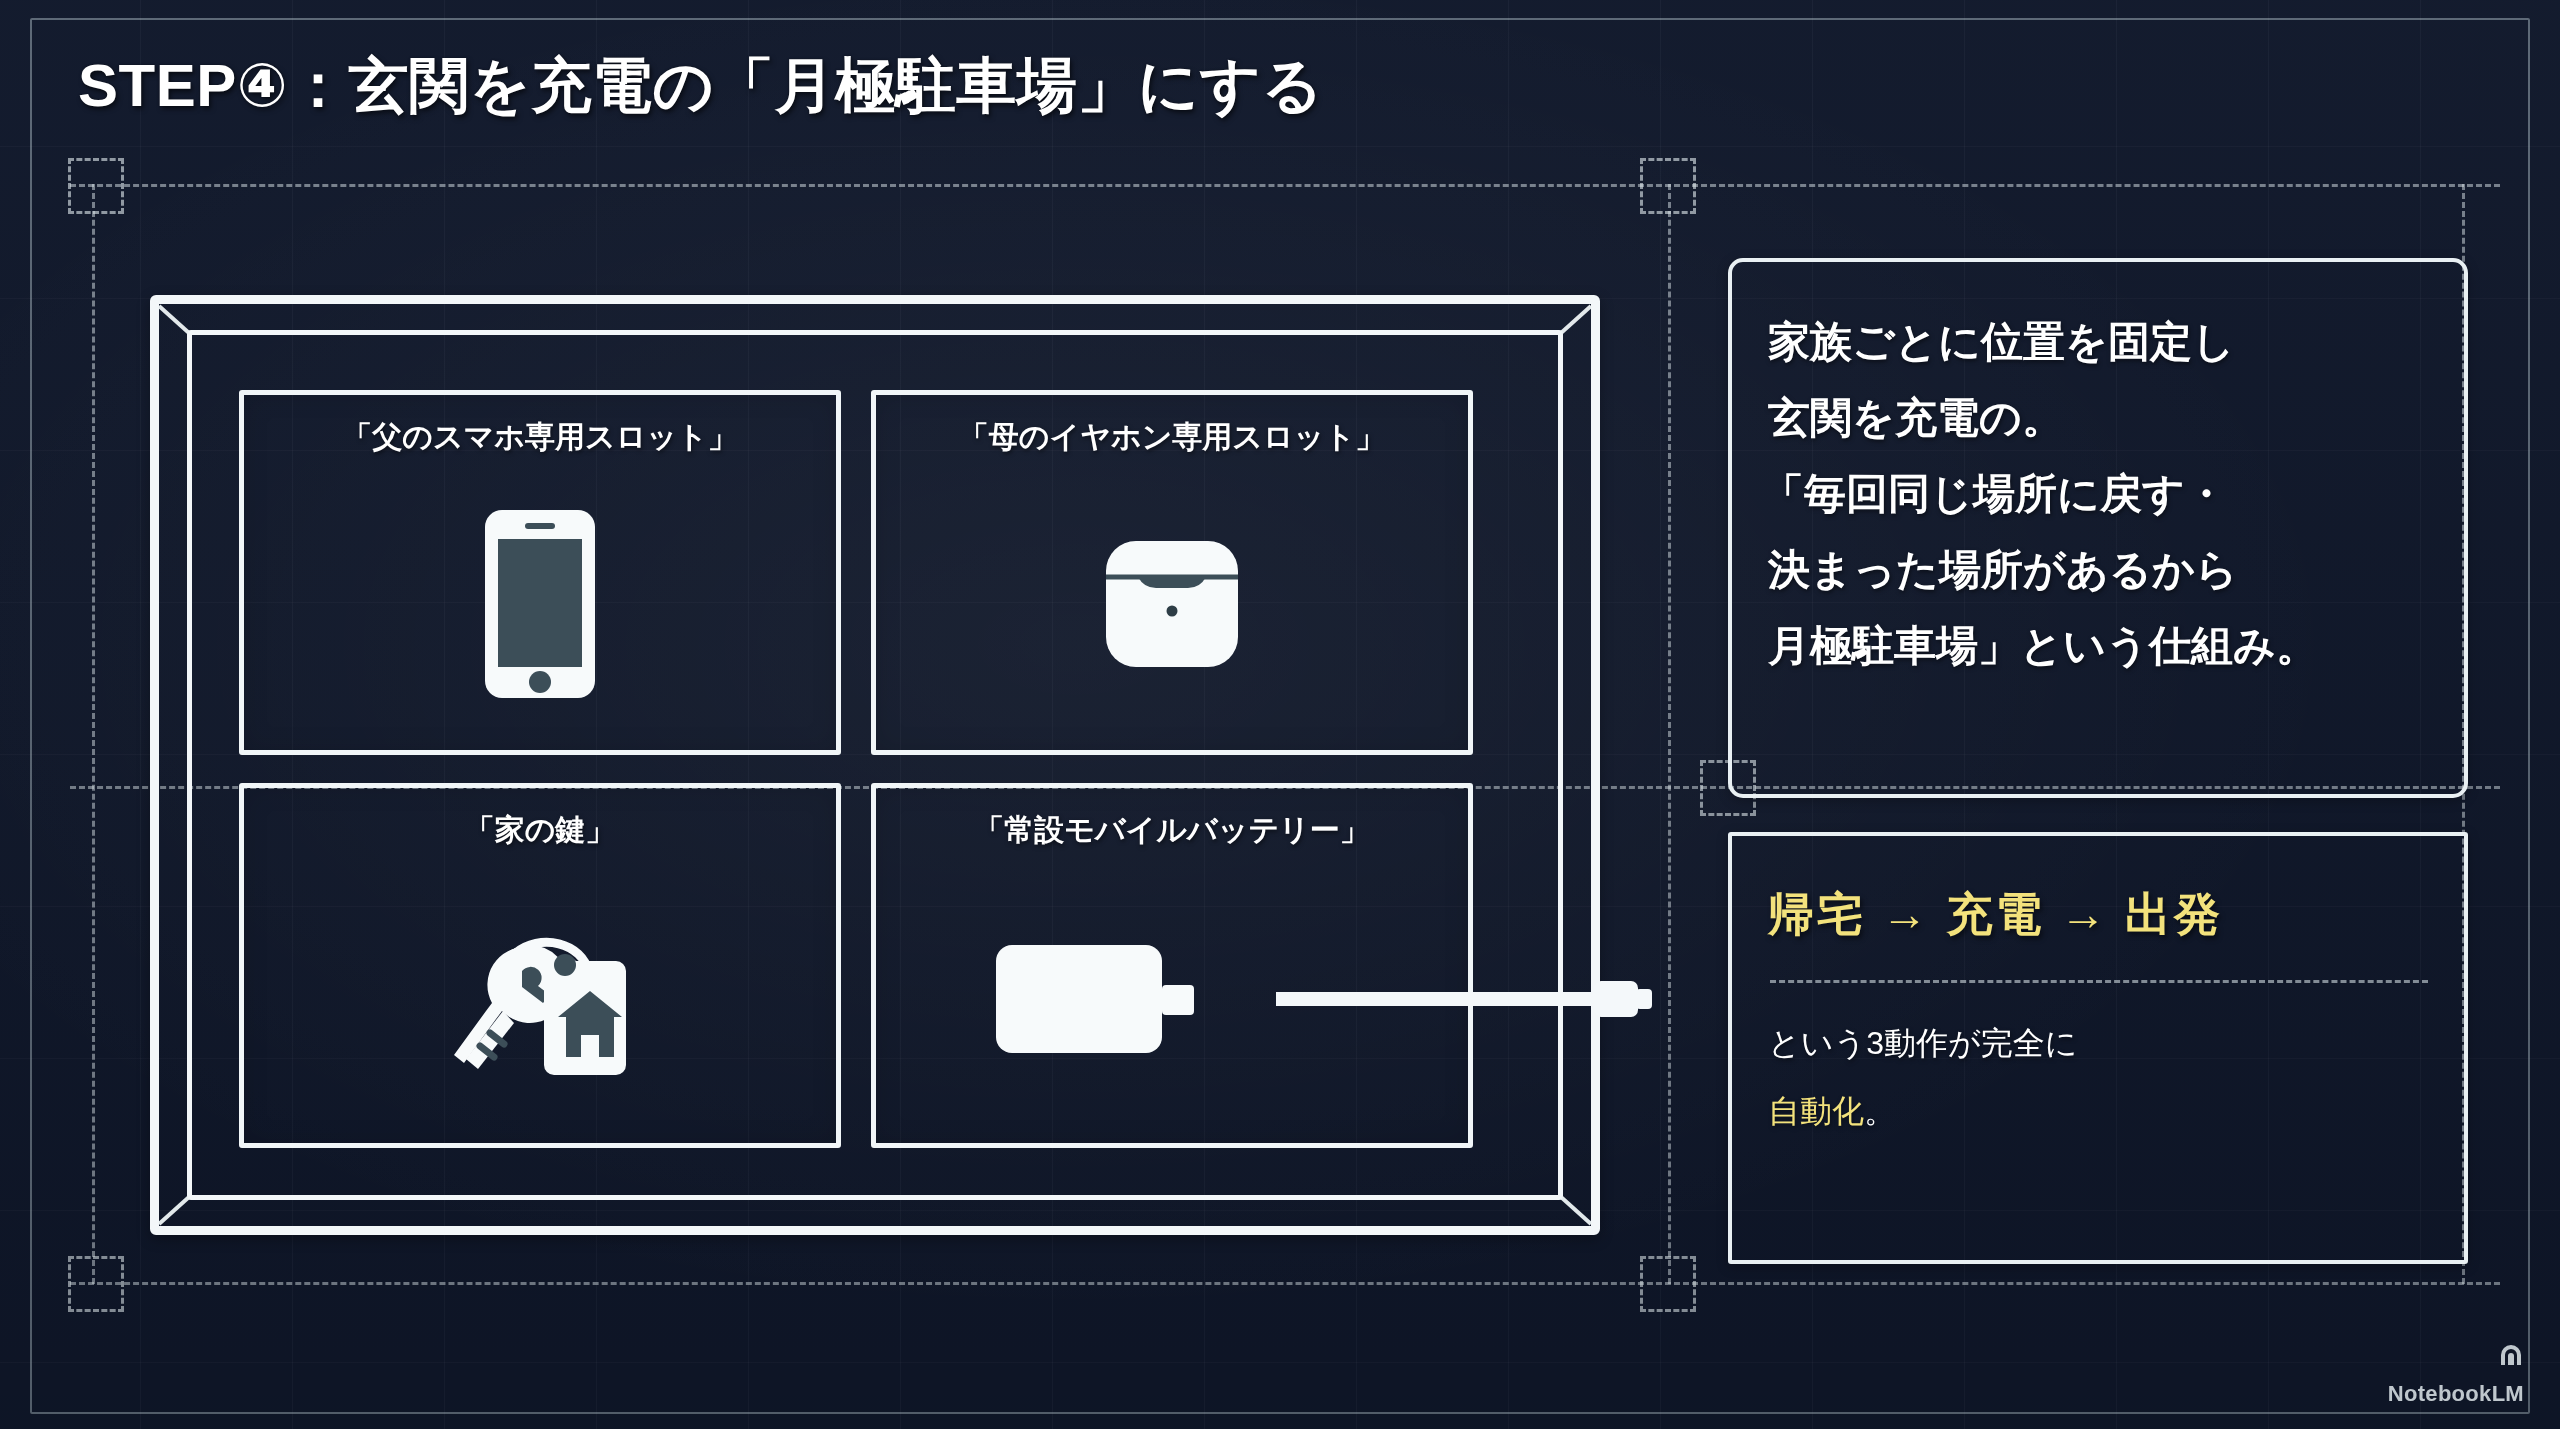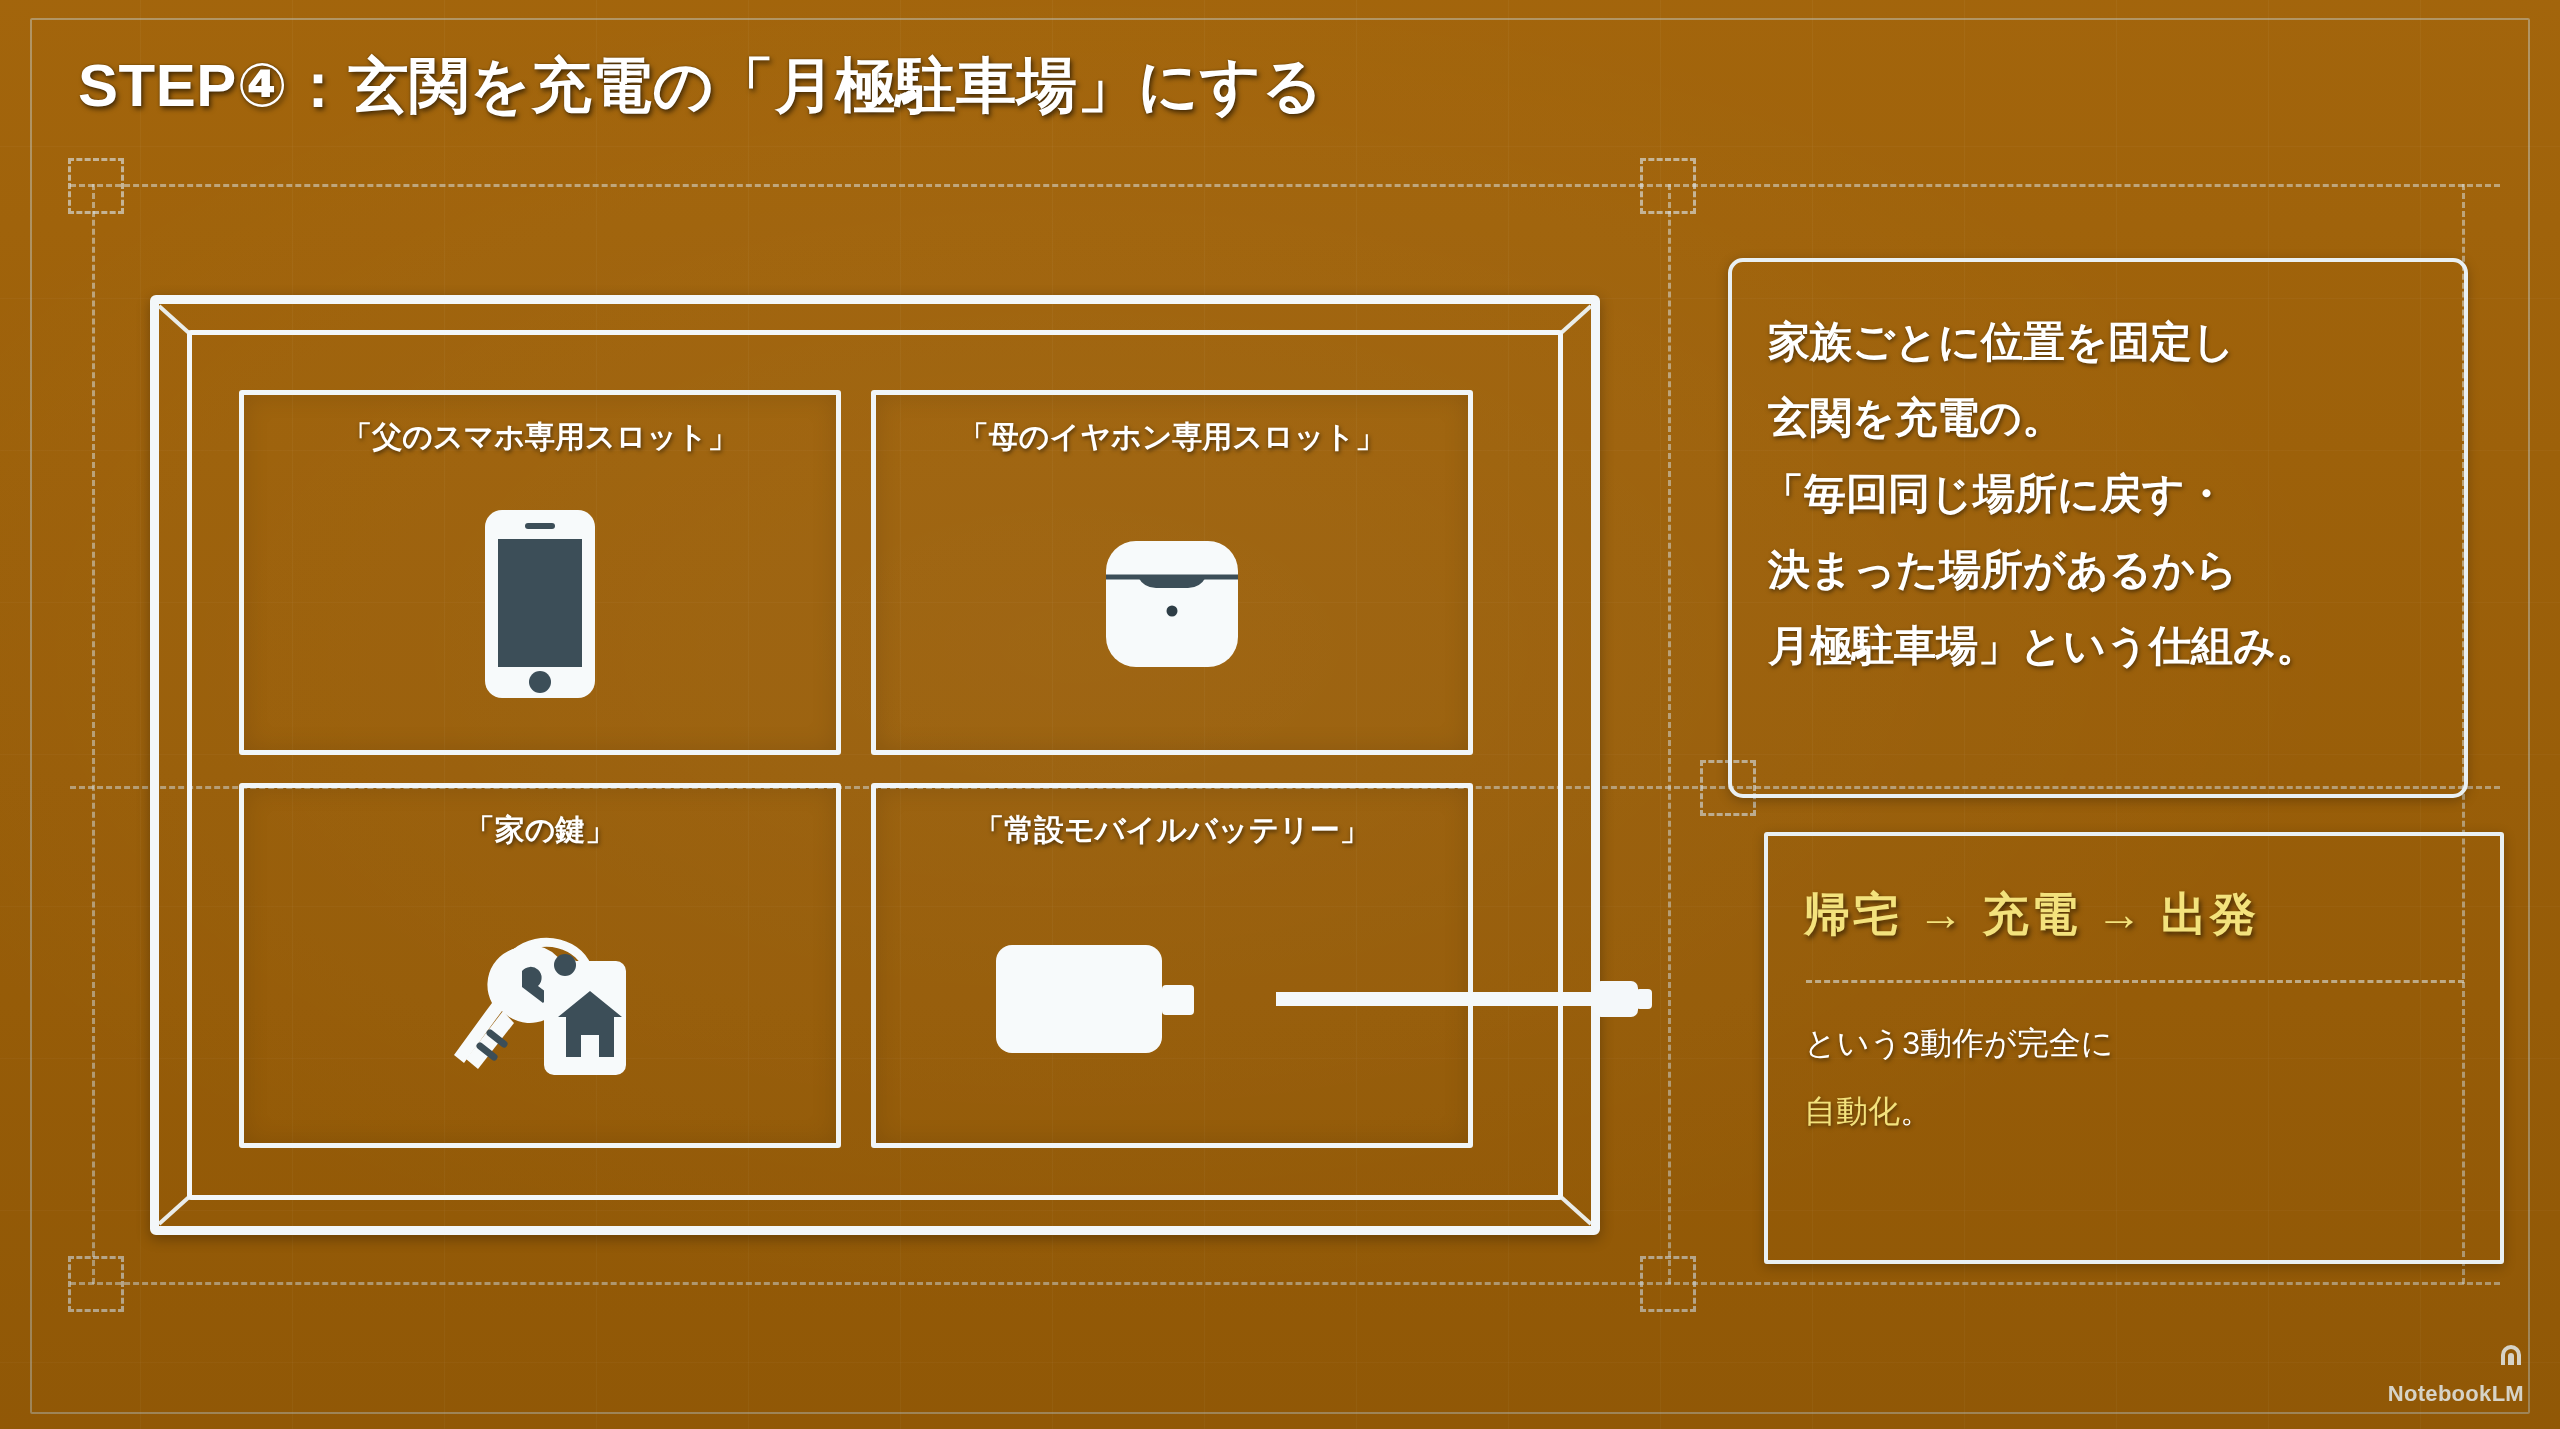--- a/index.html
+++ b/index.html
@@ -9,21 +9,21 @@
     height: 1429px;
     overflow: hidden;
     background: #384a54;
     font-family: "Liberation Sans", "DejaVu Sans", sans-serif;
   }
 
   #stage {
     position: relative;
     width: 2560px;
     height: 1429px;
-    background: #a16207;
+    background: #0f172a;
     overflow: hidden;
   }
 
   
   .bg-grid {
     position: absolute;
     inset: 0;
     background-image:
       linear-gradient(to right, rgba(255,255,255,0.035) 1px, transparent 1px),
       linear-gradient(to bottom, rgba(255,255,255,0.028) 1px, transparent 1px);
@@ -147,21 +147,20 @@
   #panel-desc {
     left: 1728px; top: 258px;
     width: 740px; height: 540px;
     padding: 42px 34px 0 36px;
     border-radius: 15px;
   }
   #panel-flow {
     left: 1728px; top: 832px;
     width: 740px; height: 432px;
     padding: 40px 34px 0 36px;
-    margin-left: 36px;
   }
   .desc-line {
     font-size: 42px;
     font-weight: bold;
     line-height: 76px;
     color: #ffffff;
     text-shadow: 1px 2px 4px rgba(0,0,0,0.5);
     white-space: nowrap;
   }
   .desc-line.indent { text-indent: -6px; }

